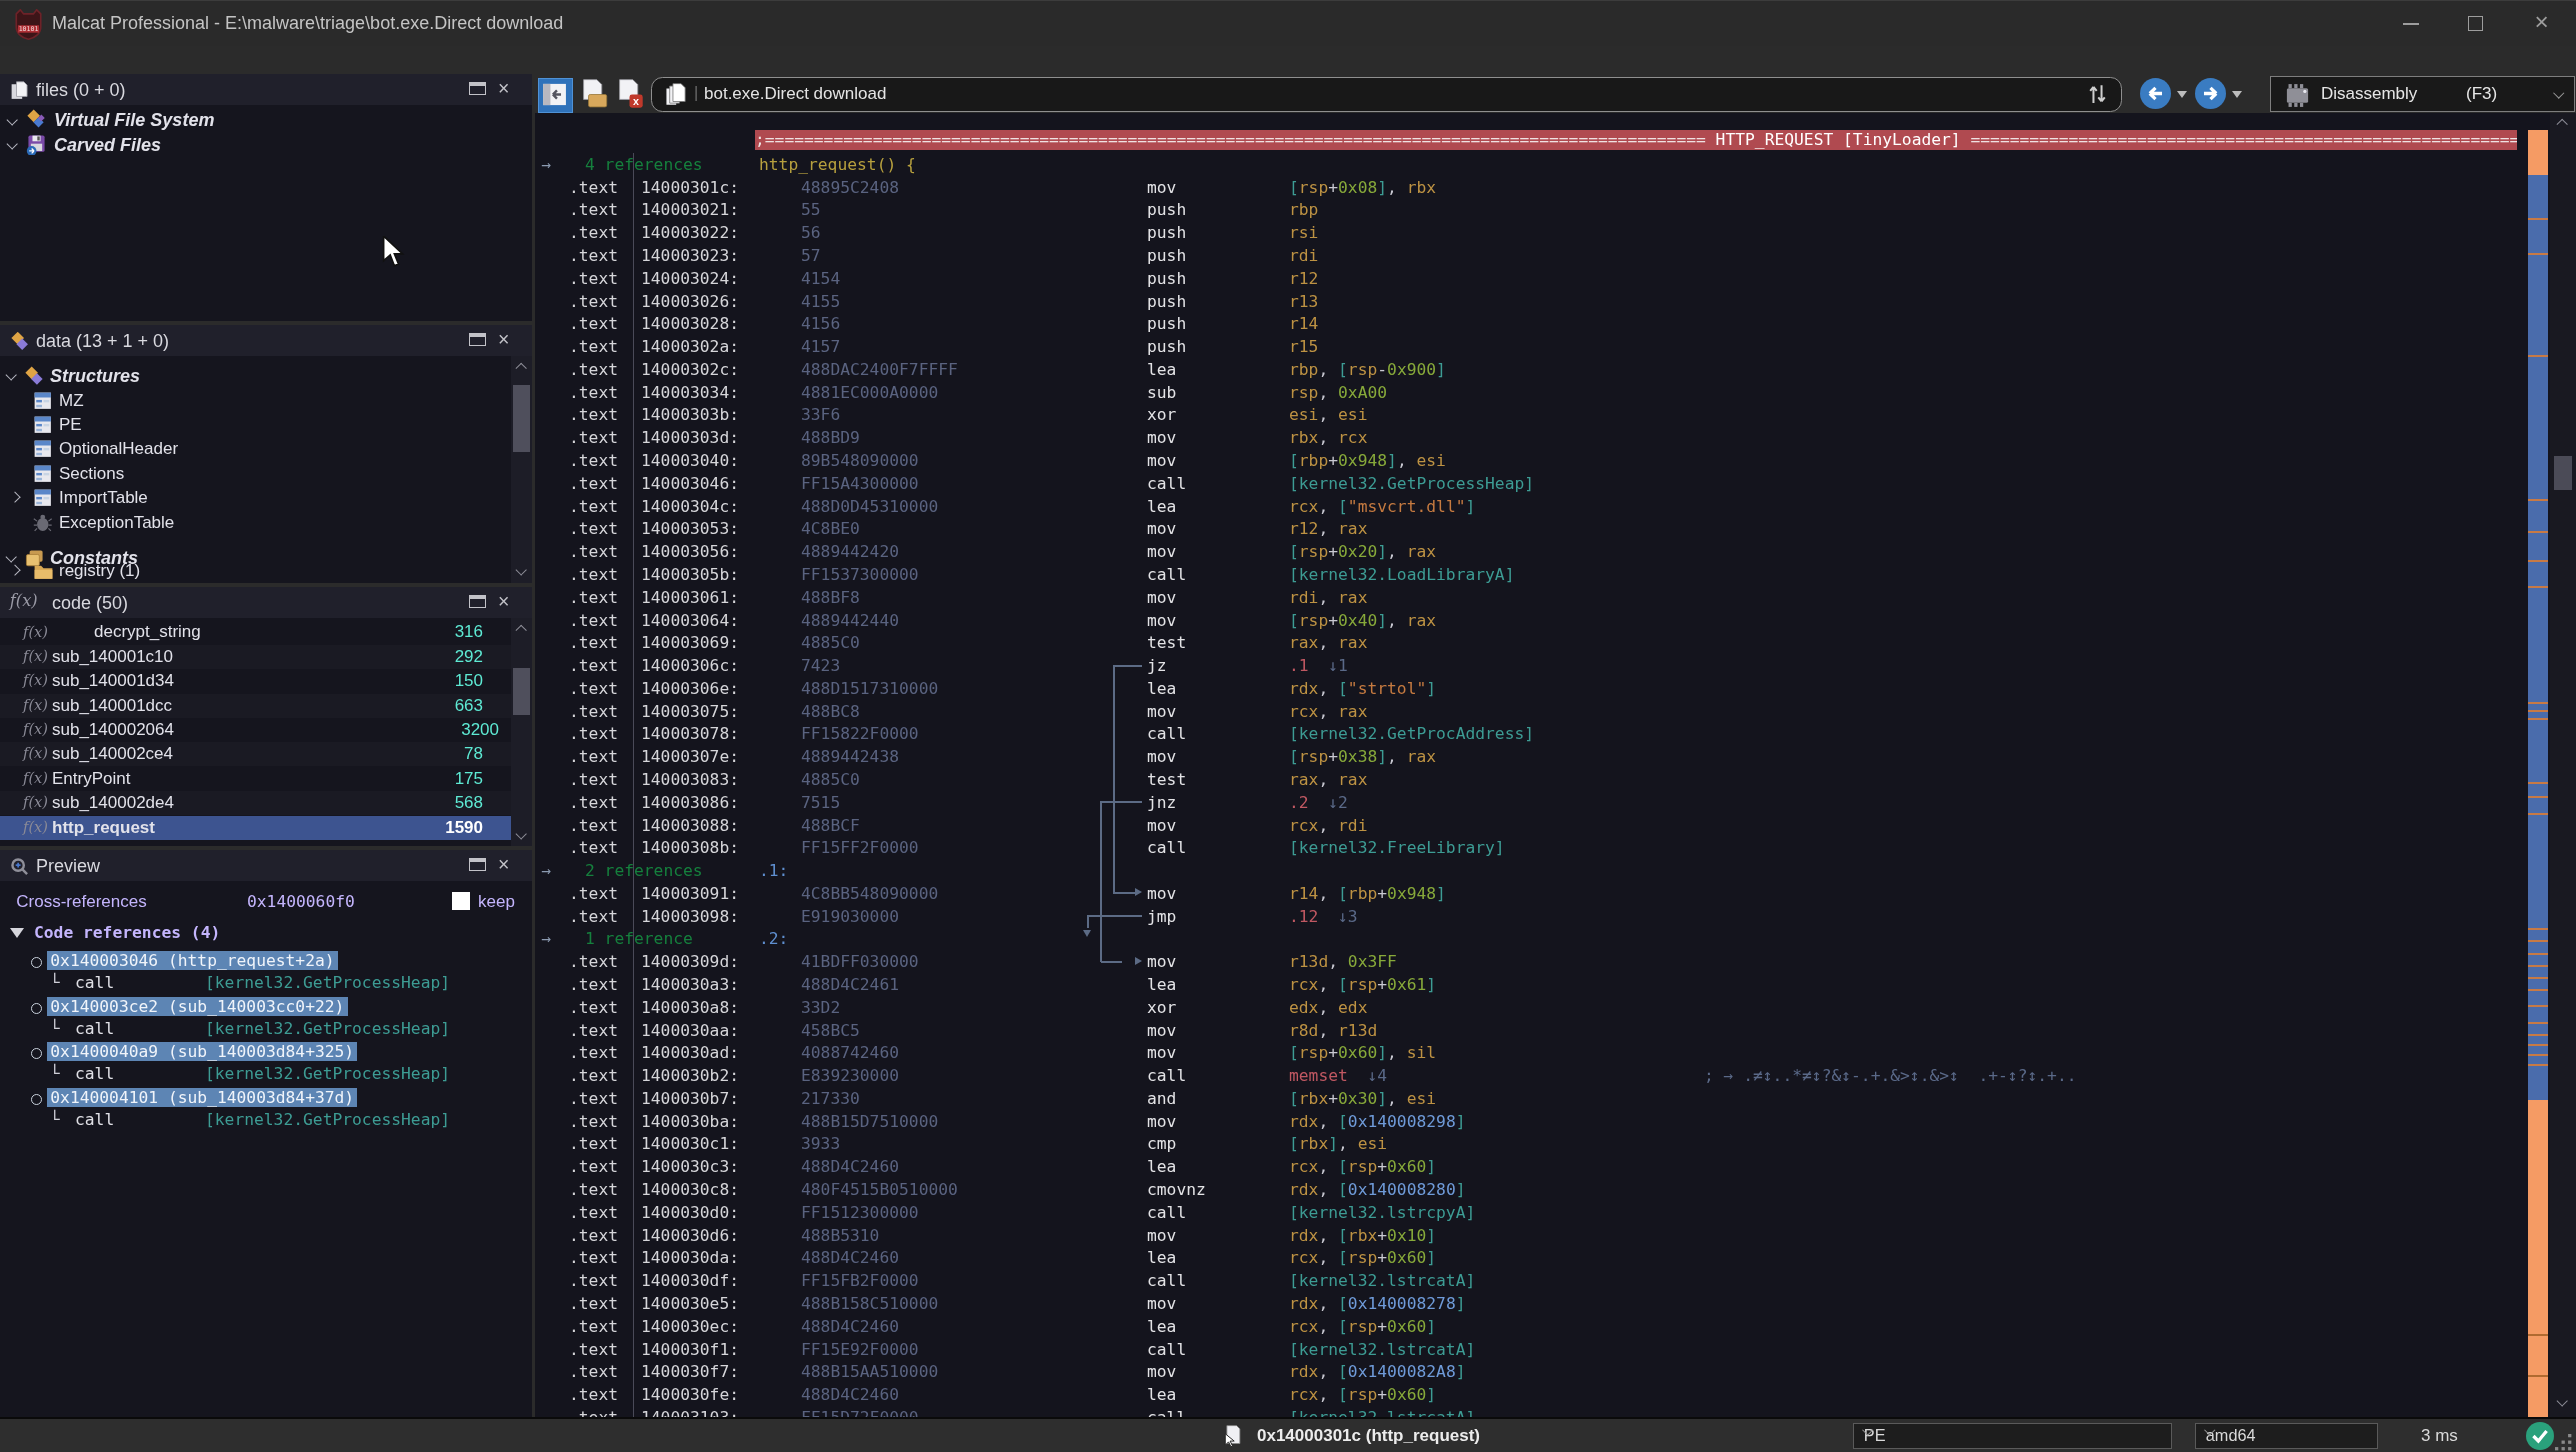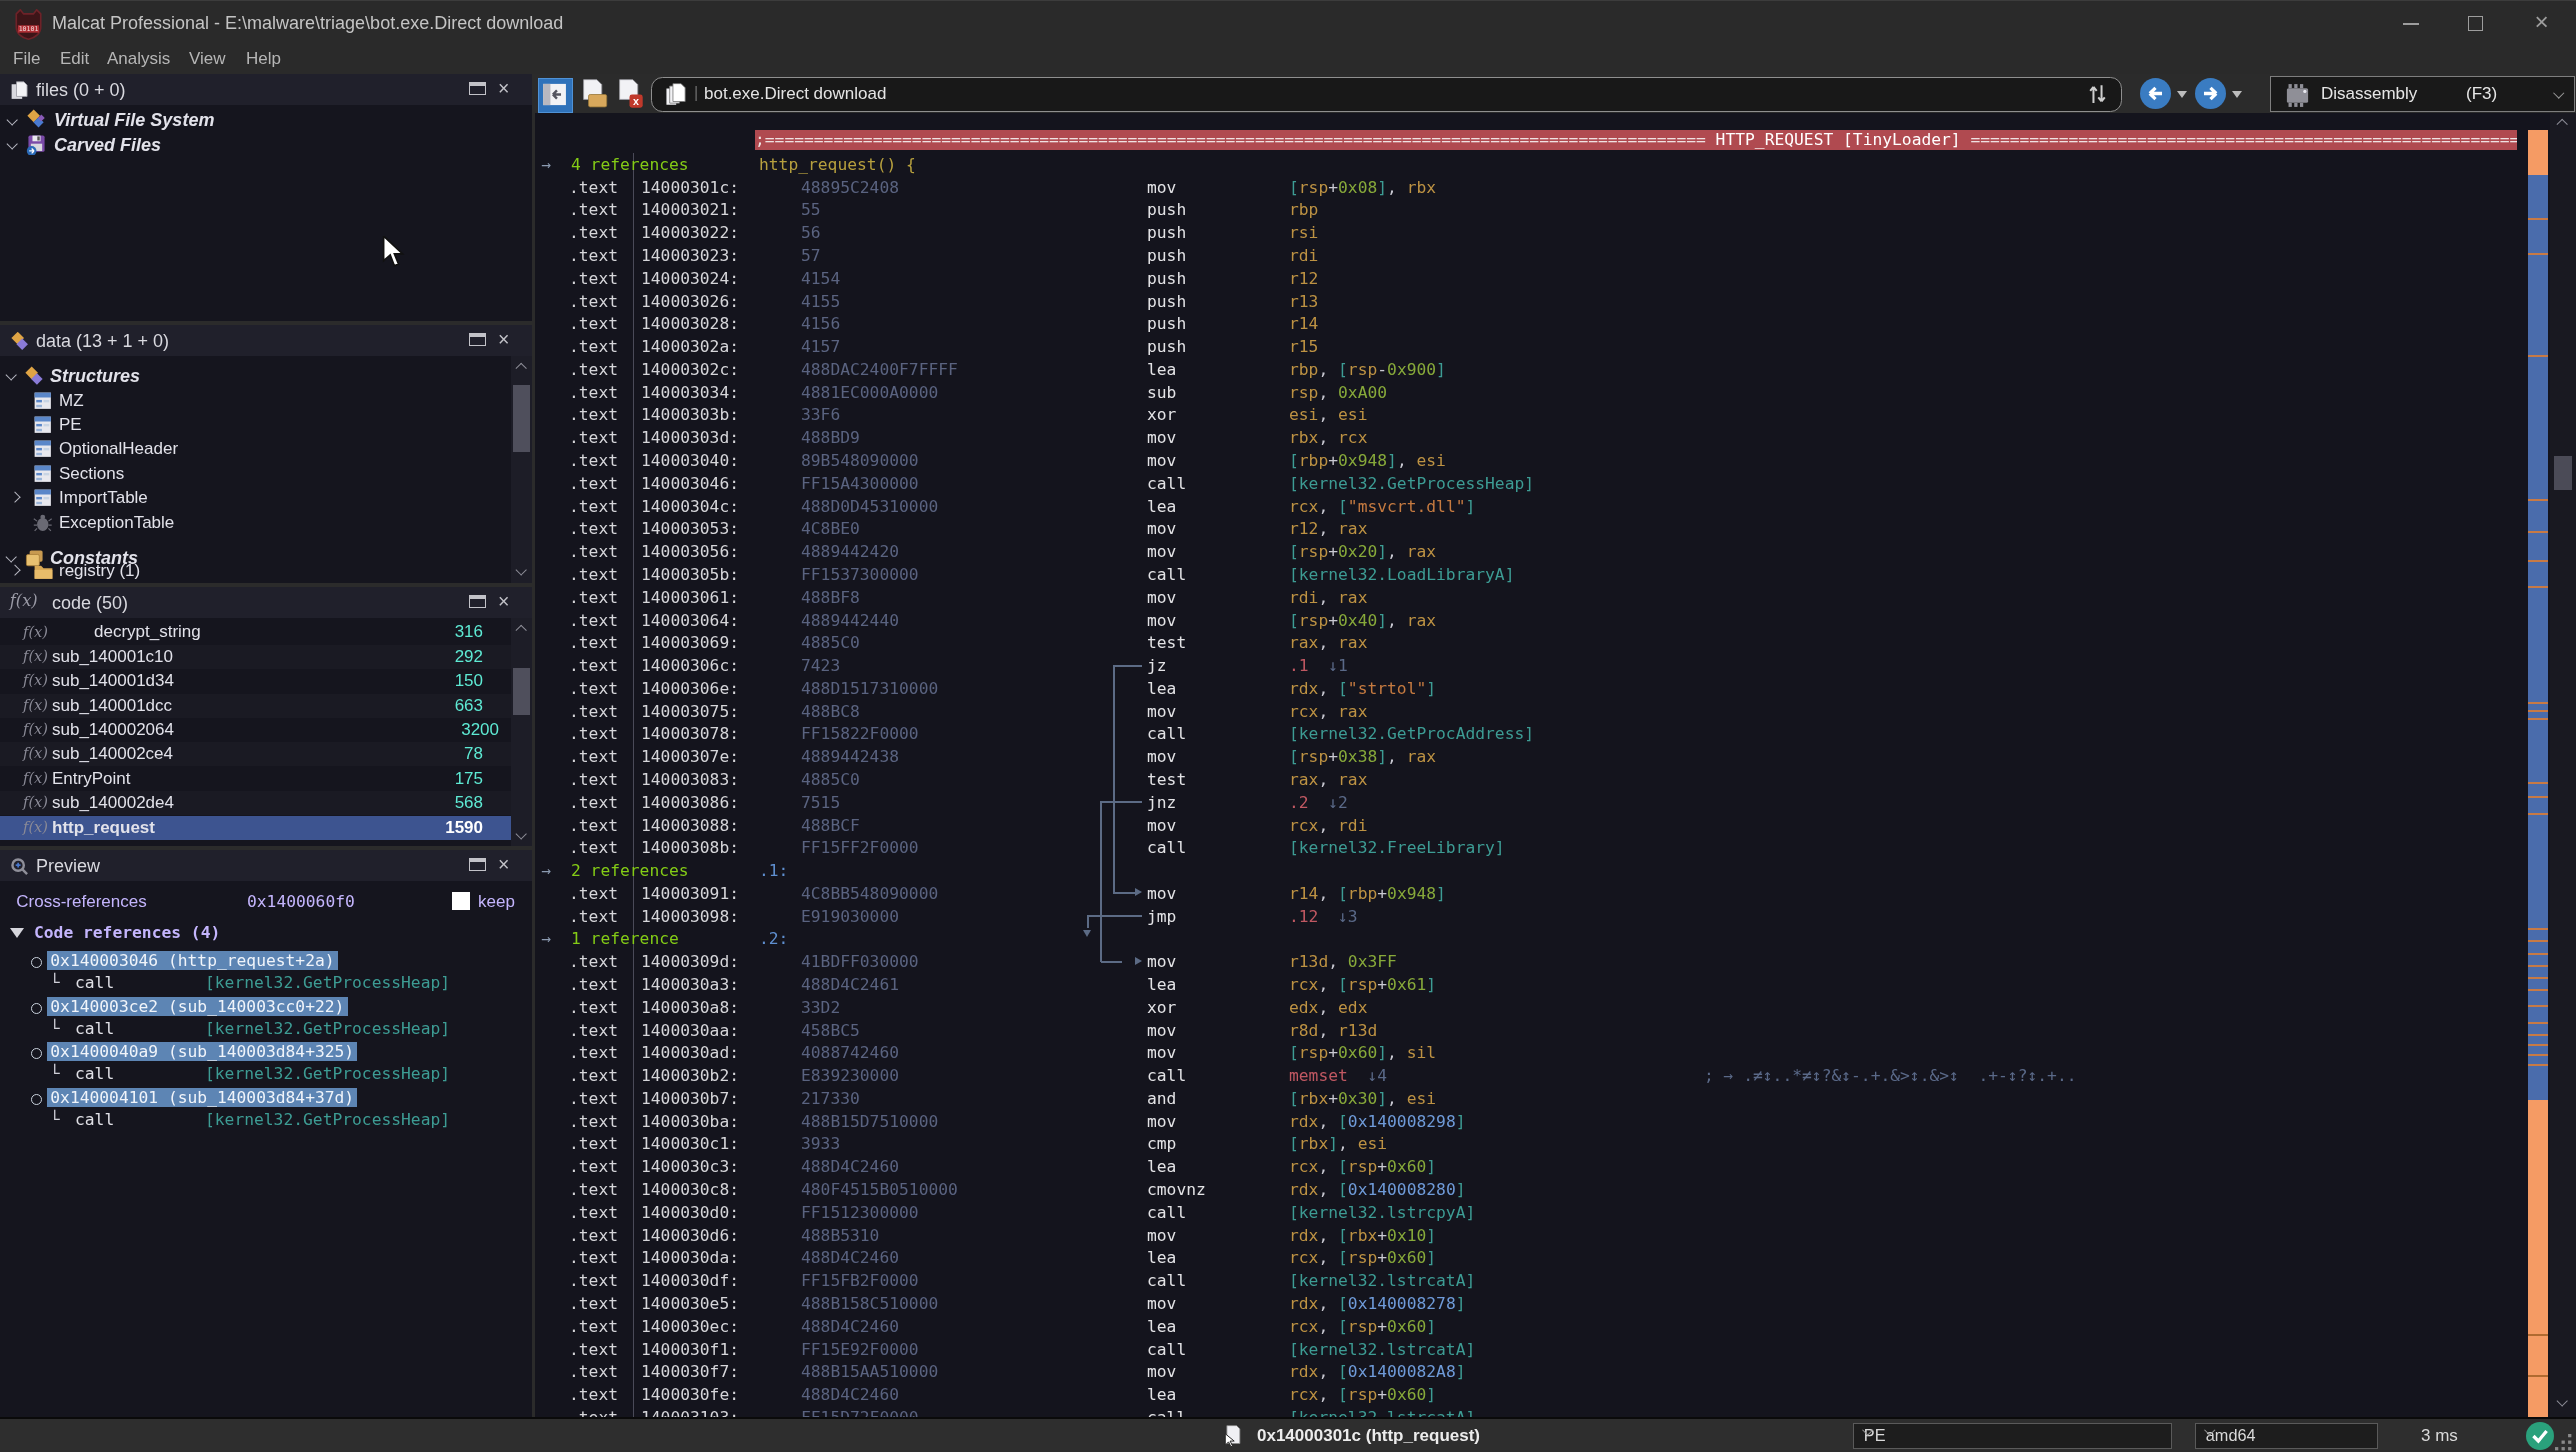--- a/index.html
+++ b/index.html
@@ -50,21 +50,21 @@
         font-size:16.3px;line-height:20.3px;white-space:pre;overflow:hidden;}
   .band b{color:#ffffff;font-weight:normal;}
   .drow{position:absolute;left:0;width:1985px;height:23px;font-size:16.3px;line-height:23px;white-space:pre;}
   .d-sec{position:absolute;left:34px;color:#d6d6da;}
   .d-addr{position:absolute;left:106px;color:#d6d6da;}
   .d-bytes{position:absolute;left:266px;color:#5a6380;}
   .d-mn{position:absolute;left:612px;color:#e3e3e6;}
   .d-ops{position:absolute;left:754px;color:#c9c9d2;}
   .d-comment{position:absolute;left:1169px;color:#5a6988;}
   .d-refarrow{position:absolute;left:6.5px;color:#8b9ab0;}
-  .d-refs{position:absolute;left:36px;color:#84cc16;}
+  .d-refs{position:absolute;left:50px;color:#15803d;}
   .d-lblname{position:absolute;left:224px;}
   .lbl-local{color:#5f8fd0;}
   .lbl-func{color:#b7a03e;}
   .tk-reg{color:#bd9243;}
   .tk-num{color:#87a93a;}
   .tk-maddr{color:#6f9bd9;}
   .tk-br{color:#3d9c94;}
   .tk-api{color:#3d9c94;}
   .tk-str{color:#c57a40;}
   .tk-lbl{color:#c05862;}
@@ -101,27 +101,20 @@
     <span class="title-text">Malcat Professional - E:\malware\triage\bot.exe.Direct download</span>
     <div class="winbtn" style="left:2382px;">
         <div class="abs" style="left:21px;top:22px;width:16.3px;height:1.6px;background:#9d9d9d;"></div>
       </div>
     <div class="winbtn" style="left:2447px;">
         <div class="abs" style="left:21px;top:14.6px;width:13px;height:13px;border:1.6px solid #9d9d9d;"></div>
       </div>
     <div class="winbtn" style="left:2513px;font-size:24.4px;line-height:42px;">×</div>
   </div>
 
-  <div class="menubar" id="menubar">
-      <span class="menu-item" style="left: 13px;">File</span>
-      <span class="menu-item" style="left: 60px;">Edit</span>
-      <span class="menu-item" style="left: 107px;">Analysis</span>
-      <span class="menu-item" style="left: 189px;">View</span>
-      <span class="menu-item" style="left: 246px;">Help</span>
-    </div>
 
   <div class="abs" style="left:0;top:74px;width:532px;height:1343px;background:#15151e;"></div>
   <div class="abs" style="left:532px;top:74px;width:3.3px;height:1343px;background:#2b2b2b;"></div>
 
   <div class="panel-header" style="top:74px;">
     <span class="hdr-ico">
       <svg width="19.5" height="19.5" viewBox="0 0 24 24">
           <rect x="2" y="4" width="13" height="18" fill="#d8d8de"></rect>
           <path d="M8 1 L17 1 L21 5 L21 19 L8 19 Z" fill="#f2f2f5" stroke="#9a9aa2" stroke-width="1"></path>
         </svg>

